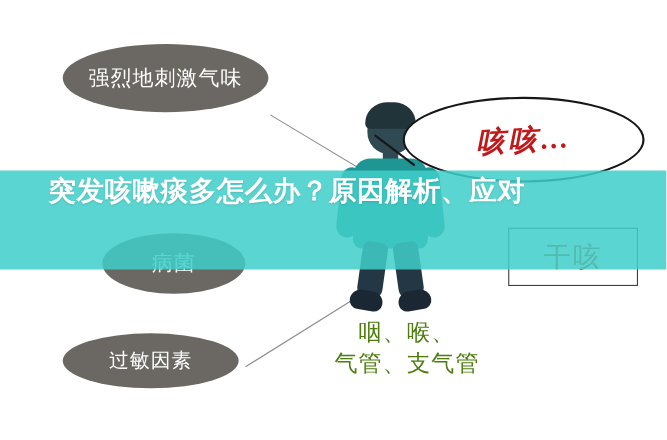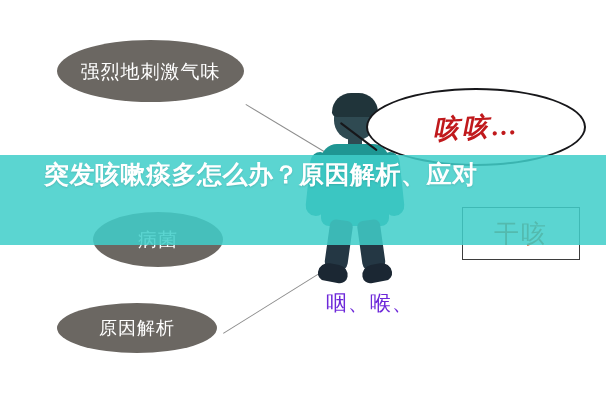--- a/index.html
+++ b/index.html
@@ -130,21 +130,21 @@
   #fig-leg-r   { left: 64px; top: 124px; width: 23px; height: 52px; background:#243744; border-radius: 6px 6px 10px 10px; transform: rotate(-8deg); }
   #fig-shoe-l  { left: 22px; top: 168px; width: 30px; height: 18px; background:#1b2733; border-radius: 12px 12px 9px 9px; transform: rotate(10deg); }
   #fig-shoe-r  { left: 66px; top: 168px; width: 30px; height: 18px; background:#1b2733; border-radius: 12px 12px 9px 9px; transform: rotate(-10deg); }
 
   
   #organ-list {
     position: absolute;
     left: 285px; top: 289px;
     width: 170px;
     text-align: center;
-    color: #6d28d9;
+    color: #4d7c0f;
     line-height: 1.32;
   }
   .organ-line { font-size: 21px; letter-spacing: 1px; white-space: nowrap; }
 
   
   #caption-band {
     position: absolute;
     left: 0; top: 155px;
     width: 606px; height: 90px;
     background: rgba(64, 206, 201, 0.86);
@@ -179,21 +179,21 @@
     <div class="cause-ellipse" id="ellipse-irritant">
       <span class="cause-label">强烈地刺激气味</span>
     </div>
 
 
     <div class="cause-ellipse" id="ellipse-germs">
       <span class="cause-label">病菌</span>
     </div>
 
     <div class="cause-ellipse" id="ellipse-allergy">
-      <span class="cause-label">原因解析</span>
+      <span class="cause-label">过敏因素</span>
     </div>
 
     <div id="person">
       <div class="fig" id="fig-arm-l"></div>
       <div class="fig" id="fig-arm-r"></div>
       <div class="fig" id="fig-head"></div>
       <div class="fig" id="fig-hair"></div>
       <div class="fig" id="fig-neck"></div>
       <div class="fig" id="fig-torso"></div>
       <div class="fig" id="fig-leg-l"></div>
@@ -206,20 +206,21 @@
     <div id="speech-bubble">
       <span id="speech-bubble-text">咳咳…</span>
     </div>
 
     <div id="dry-cough-box">
       <span id="dry-cough-text">干咳</span>
     </div>
 
     <div id="organ-list">
       <div class="organ-line">咽、喉、</div>
+      <div class="organ-line">气管、支气管</div>
     </div>
 
   </div>
 
   <div id="caption-band">
     <div class="caption-line" id="caption-line-1">突发咳嗽痰多怎么办？原因解析、应对</div>
   </div>
 
 </div>
 

